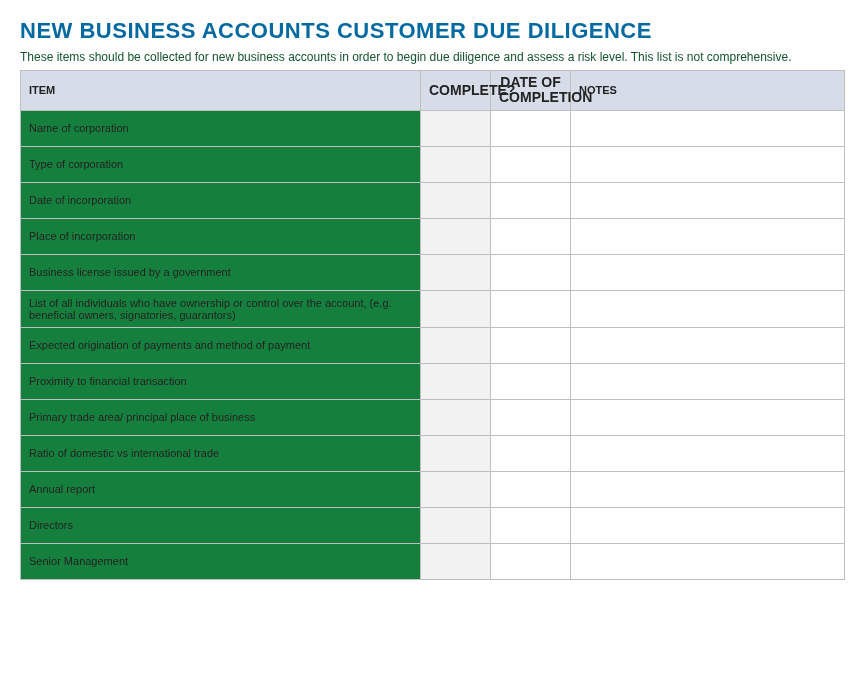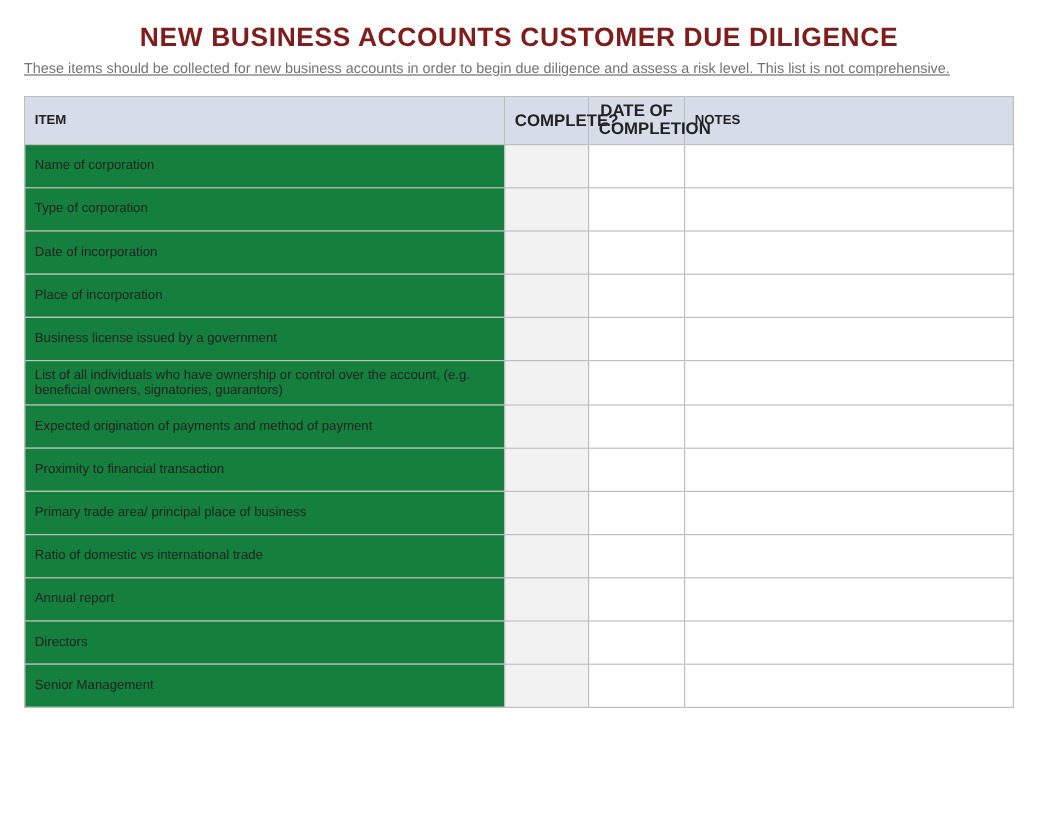--- a/index.html
+++ b/index.html
@@ -6,29 +6,27 @@
   body {
     font-family: "Century Gothic", "Avant Garde", Arial, sans-serif;
     background: #fff;
     padding: 18px 20px;
     width: 865px;
   }
   .title {
     font-size: 22px;
     font-weight: bold;
     letter-spacing: 0.5px;
-    color: #7f1d1d;
+    color: #0369a1;
     margin-bottom: 6px;
-    text-align: center;
   }
   .subtitle {
     font-size: 12px;
-    color: #737373;
-    margin-bottom: 16px;
-    text-decoration: underline;
+    color: #14532d;
+    margin-bottom: 6px;
   }
   table {
     width: 100%;
     border-collapse: collapse;
     table-layout: fixed;
   }
   th, td {
     border: 1px solid #bfbfbf;
     font-size: 11px;
     color: #222;

